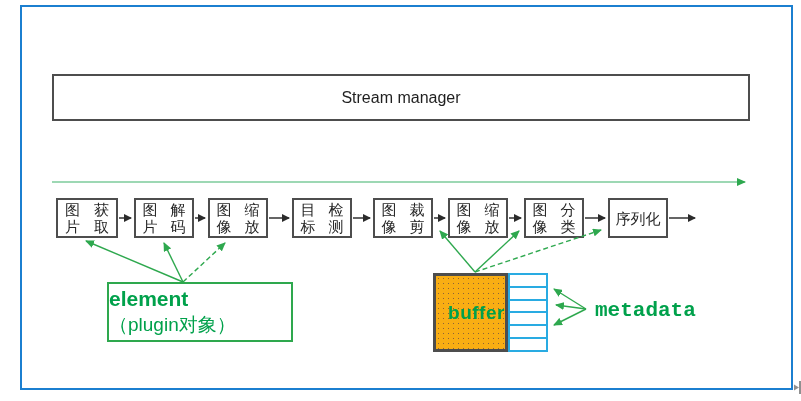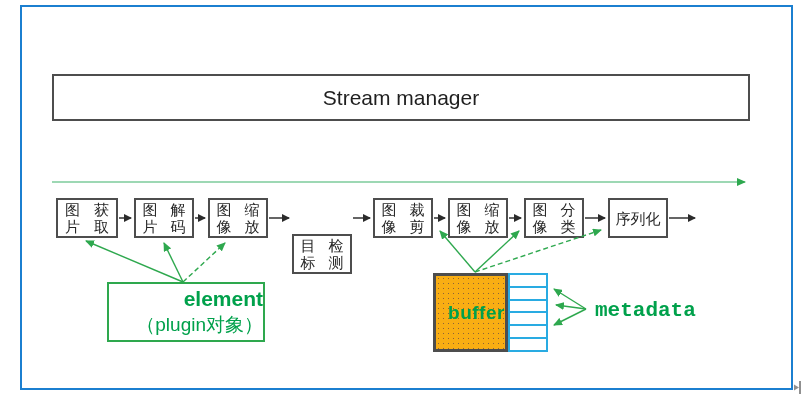--- a/index.html
+++ b/index.html
@@ -12,36 +12,36 @@
     border:2px solid #1b7fd0; box-sizing:border-box; background:#ffffff;
   }
   .sdk-title {
     position:absolute; left:20px; top:12px; width:777px; text-align:center;
     font-size:23px; color:#1f1f1f; letter-spacing:0.5px;
   }
   .sm-box {
     position:absolute; left:52px; top:74px; width:698px; height:47px;
     border:2px solid #4d4d4d; box-sizing:border-box;
     display:flex; align-items:center; justify-content:center;
-    font-size:21px; color:#1f1f1f; background:#ffffff;
+    font-size:16px; color:#1f1f1f; background:#ffffff;
   }
   .stream-label {
     position:absolute; left:295px; top:149px; width:200px; text-align:center;
     font-size:20px; font-weight:bold; color:#00a14b;
   }
   .stage {
     position:absolute; top:198px; height:40px; width:60px;
     border:2px solid #4d4d4d; box-sizing:border-box; background:#ffffff;
     display:flex; flex-direction:row; align-items:center; justify-content:center;
     font-size:15px; line-height:17px; color:#262626; text-align:center;
   }
   .element-box {
-    position:absolute; left:107px; top:282px; width:158px; height:60px;
+    position:absolute; left:107px; top:282px; width:186px; height:60px;
     border:2px solid #2ea84e; box-sizing:border-box; background:#ffffff;
-    text-align:right; color:#00a14b;
+    text-align:left; color:#00a14b;
   }
   .element-line1 { font-weight:bold; font-size:21px; margin-top:3px; }
   .element-line2 { font-size:19px; margin-top:1px; }
   .buffer-box {
     position:absolute; left:433px; top:273px; width:75px; height:79px;
     border:3px solid #4d4d4d; box-sizing:border-box;
     background-color:#f9ae13;
     background-image:radial-gradient(#8c6239 0.9px, rgba(0,0,0,0) 1px);
     background-size:5px 5px;
     display:flex; align-items:center; justify-content:center;padding-left:12px;
@@ -79,21 +79,21 @@
     <span>获取</span>
   </div>
   <div class="stage" style="left:134px;">
     <span>图片</span>
     <span>解码</span>
   </div>
   <div class="stage" style="left:208px;">
     <span>图像</span>
     <span>缩放</span>
   </div>
-  <div class="stage" style="left:292px;margin-top:36px;">
+  <div class="stage" style="left:292px;">
     <span>目标</span>
     <span>检测</span>
   </div>
   <div class="stage" style="left:373px;">
     <span>图像</span>
     <span>裁剪</span>
   </div>
   <div class="stage" style="left:448px;">
     <span>图像</span>
     <span>缩放</span>

